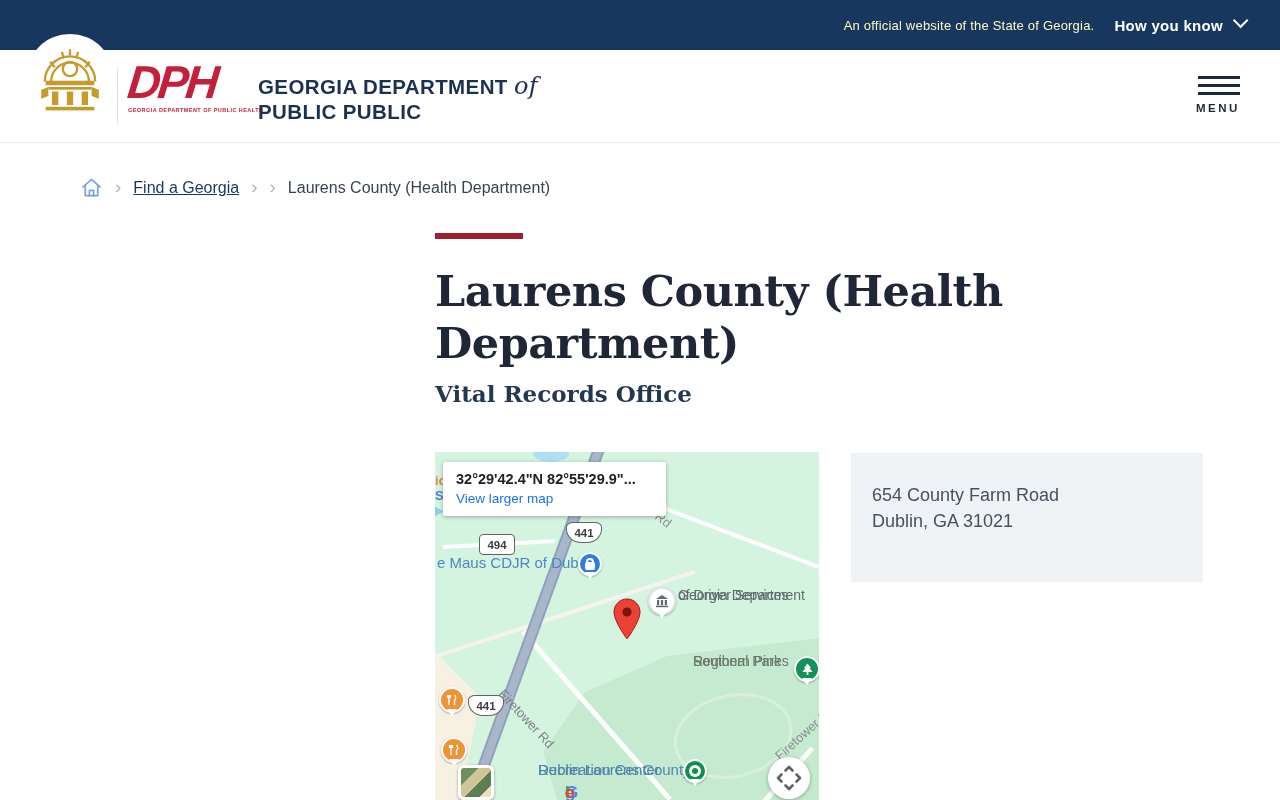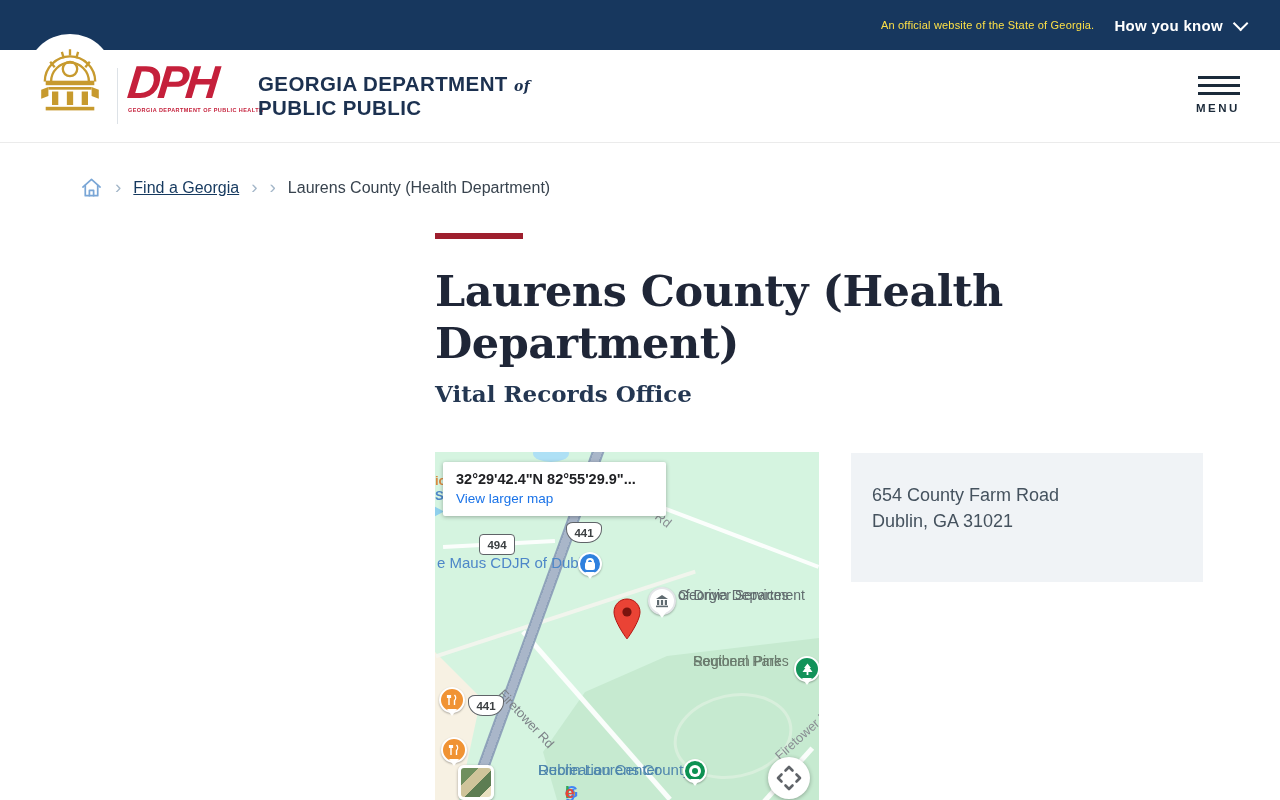--- a/index.html
+++ b/index.html
@@ -3,39 +3,39 @@
 <meta charset="utf-8">
 <style>
   * { margin:0; padding:0; box-sizing:border-box; }
   html,body { width:1280px; height:800px; overflow:hidden; background:#fff;
     font-family:"Liberation Sans", sans-serif; }
   .page { position:relative; width:1280px; height:800px; background:#fff; overflow:hidden; }
 
   
   .topbar { position:absolute; left:0; top:0; width:1280px; height:50px; background:#17375e;
     display:flex; align-items:center; justify-content:flex-end; padding-right:36px; gap:20px; z-index:5; }
-  .topbar .official { color:#fde047; font-size:11px; letter-spacing:.2px;text-align:right; }
+  .topbar .official { color:#fef9c3; font-size:13px; letter-spacing:.2px;text-align:right; }
   .topbar .howknow { color:#ffffff; font-size:15px; font-weight:700; letter-spacing:.3px;
-    display:flex; align-items:center; gap:10px; cursor:pointer; }
+    display:flex; align-items:flex-start; gap:10px; cursor:pointer; }
   .chev-down { width:11px; height:11px; border-right:2.5px solid #fff; border-bottom:2.5px solid #fff;
     transform:rotate(45deg) translateY(-3px); display:inline-block; }
 
   
   .header { position:absolute; left:0; top:50px; width:1280px; height:93px; background:#fff;
     border-bottom:1px solid #ebebeb; z-index:6; }
   .seal-wrap { position:absolute; left:26px; top:-16px; width:88px; height:88px; border-radius:50%;
     background:#fff; display:flex; align-items:center; justify-content:center; }
   .hdr-divider { position:absolute; left:117px; top:18px; width:1px; height:56px; background:#dde2e7; }
   .dph-logo { position:absolute; left:128px; top:8px; width:118px; height:68px; color:#c5203b; }
   .dph-big { font-size:46px; font-weight:700; font-style:italic; letter-spacing:-3px;
     transform:skewX(-6deg); line-height:1.05; }
   .dph-sub { font-size:5.5px; font-weight:700; letter-spacing:.45px; margin-top:1px; white-space:nowrap; }
   .org-name { position:absolute; left:258px; top:22px; color:#1c3150; font-size:20.5px;
     font-weight:700; letter-spacing:.4px; line-height:1.18; }
-  .org-of { font-family:"DejaVu Serif", serif; font-style:italic; font-weight:700; font-size:14px; }
+  .org-of { font-family:"DejaVu Serif", serif; font-style:italic; font-weight:400; font-size:24px; }
   .menu-box { position:absolute; right:38px; top:26px; width:46px; text-align:left; cursor:pointer; }
   .menu-bar { width:42px; height:3px; background:#1b2a3a; margin:0 auto 5px auto; }
   .menu-label { font-size:11.5px; font-weight:700; letter-spacing:2.5px; color:#1b2a3a; margin-top:7px; }
 
   
   .breadcrumb { position:absolute; left:80px; top:176px; display:flex; align-items:center; gap:12px;
     font-size:16px; white-space:nowrap; }
   .crumb-sep { color:#a4b7c9; font-size:19px; line-height:1; transform:translateY(-1px); }
   .crumb-link { color:#15395f; text-decoration:underline; cursor:pointer; }
   .crumb-current { color:#38434e; }

